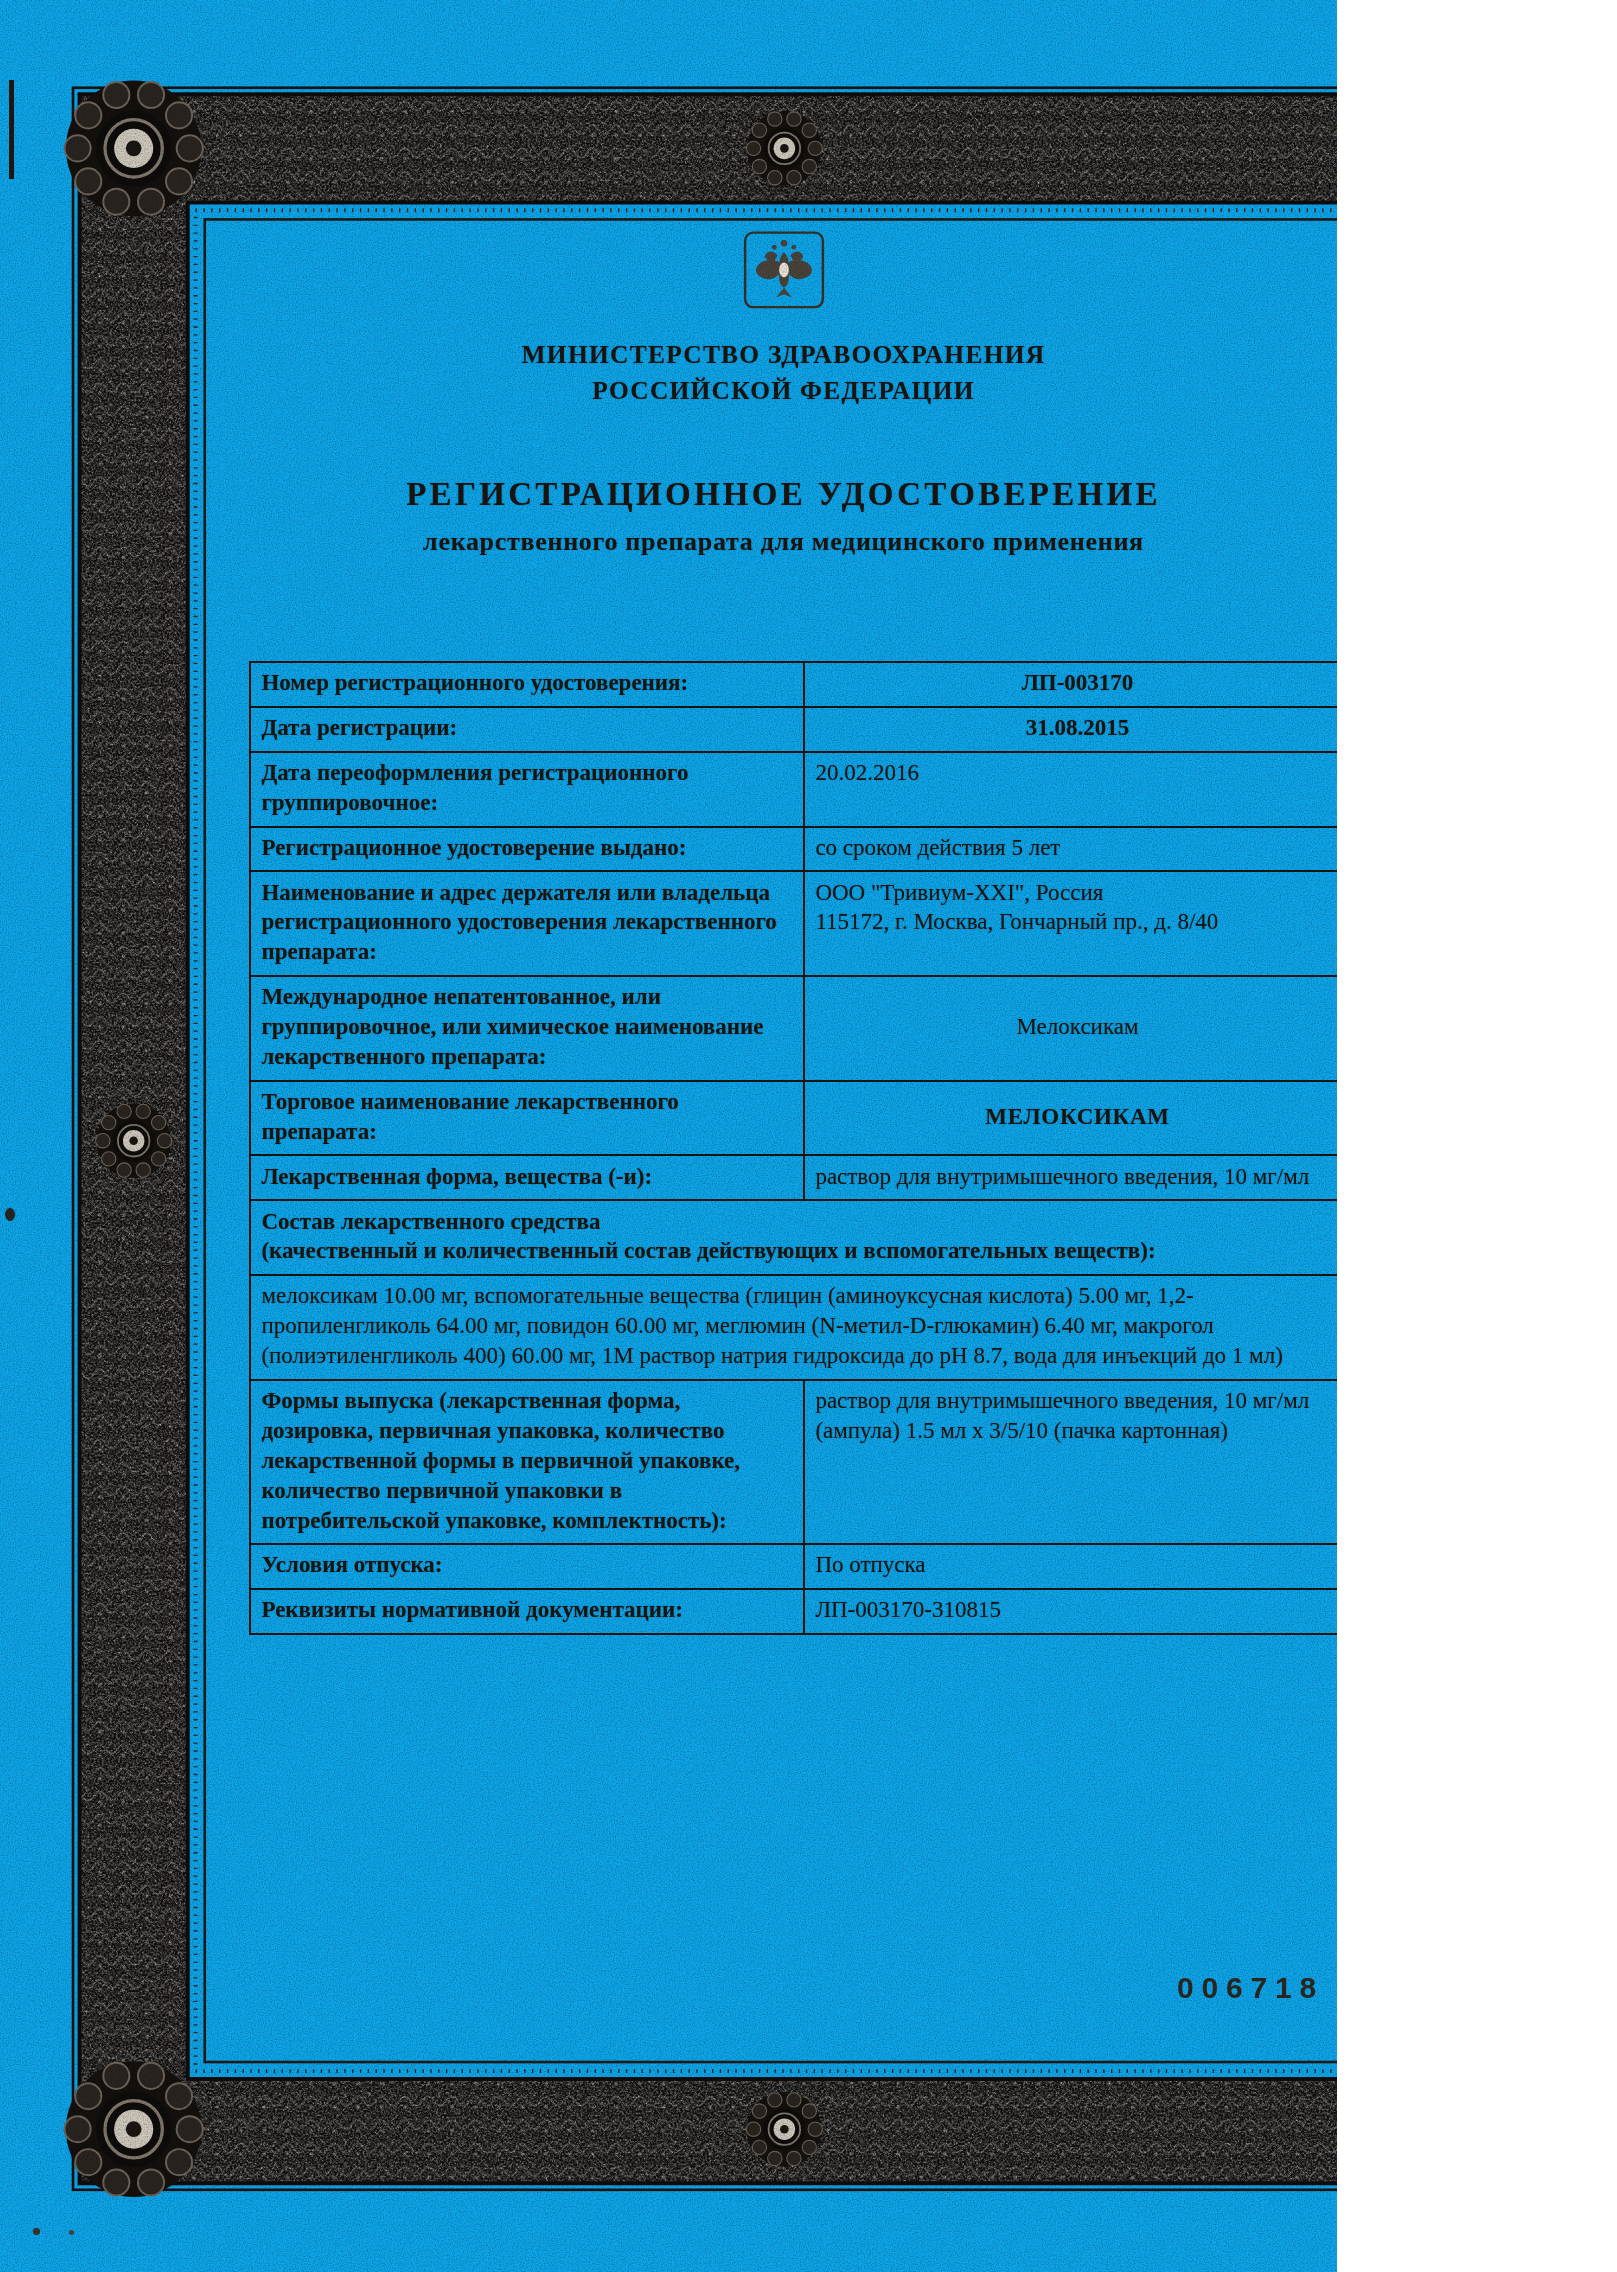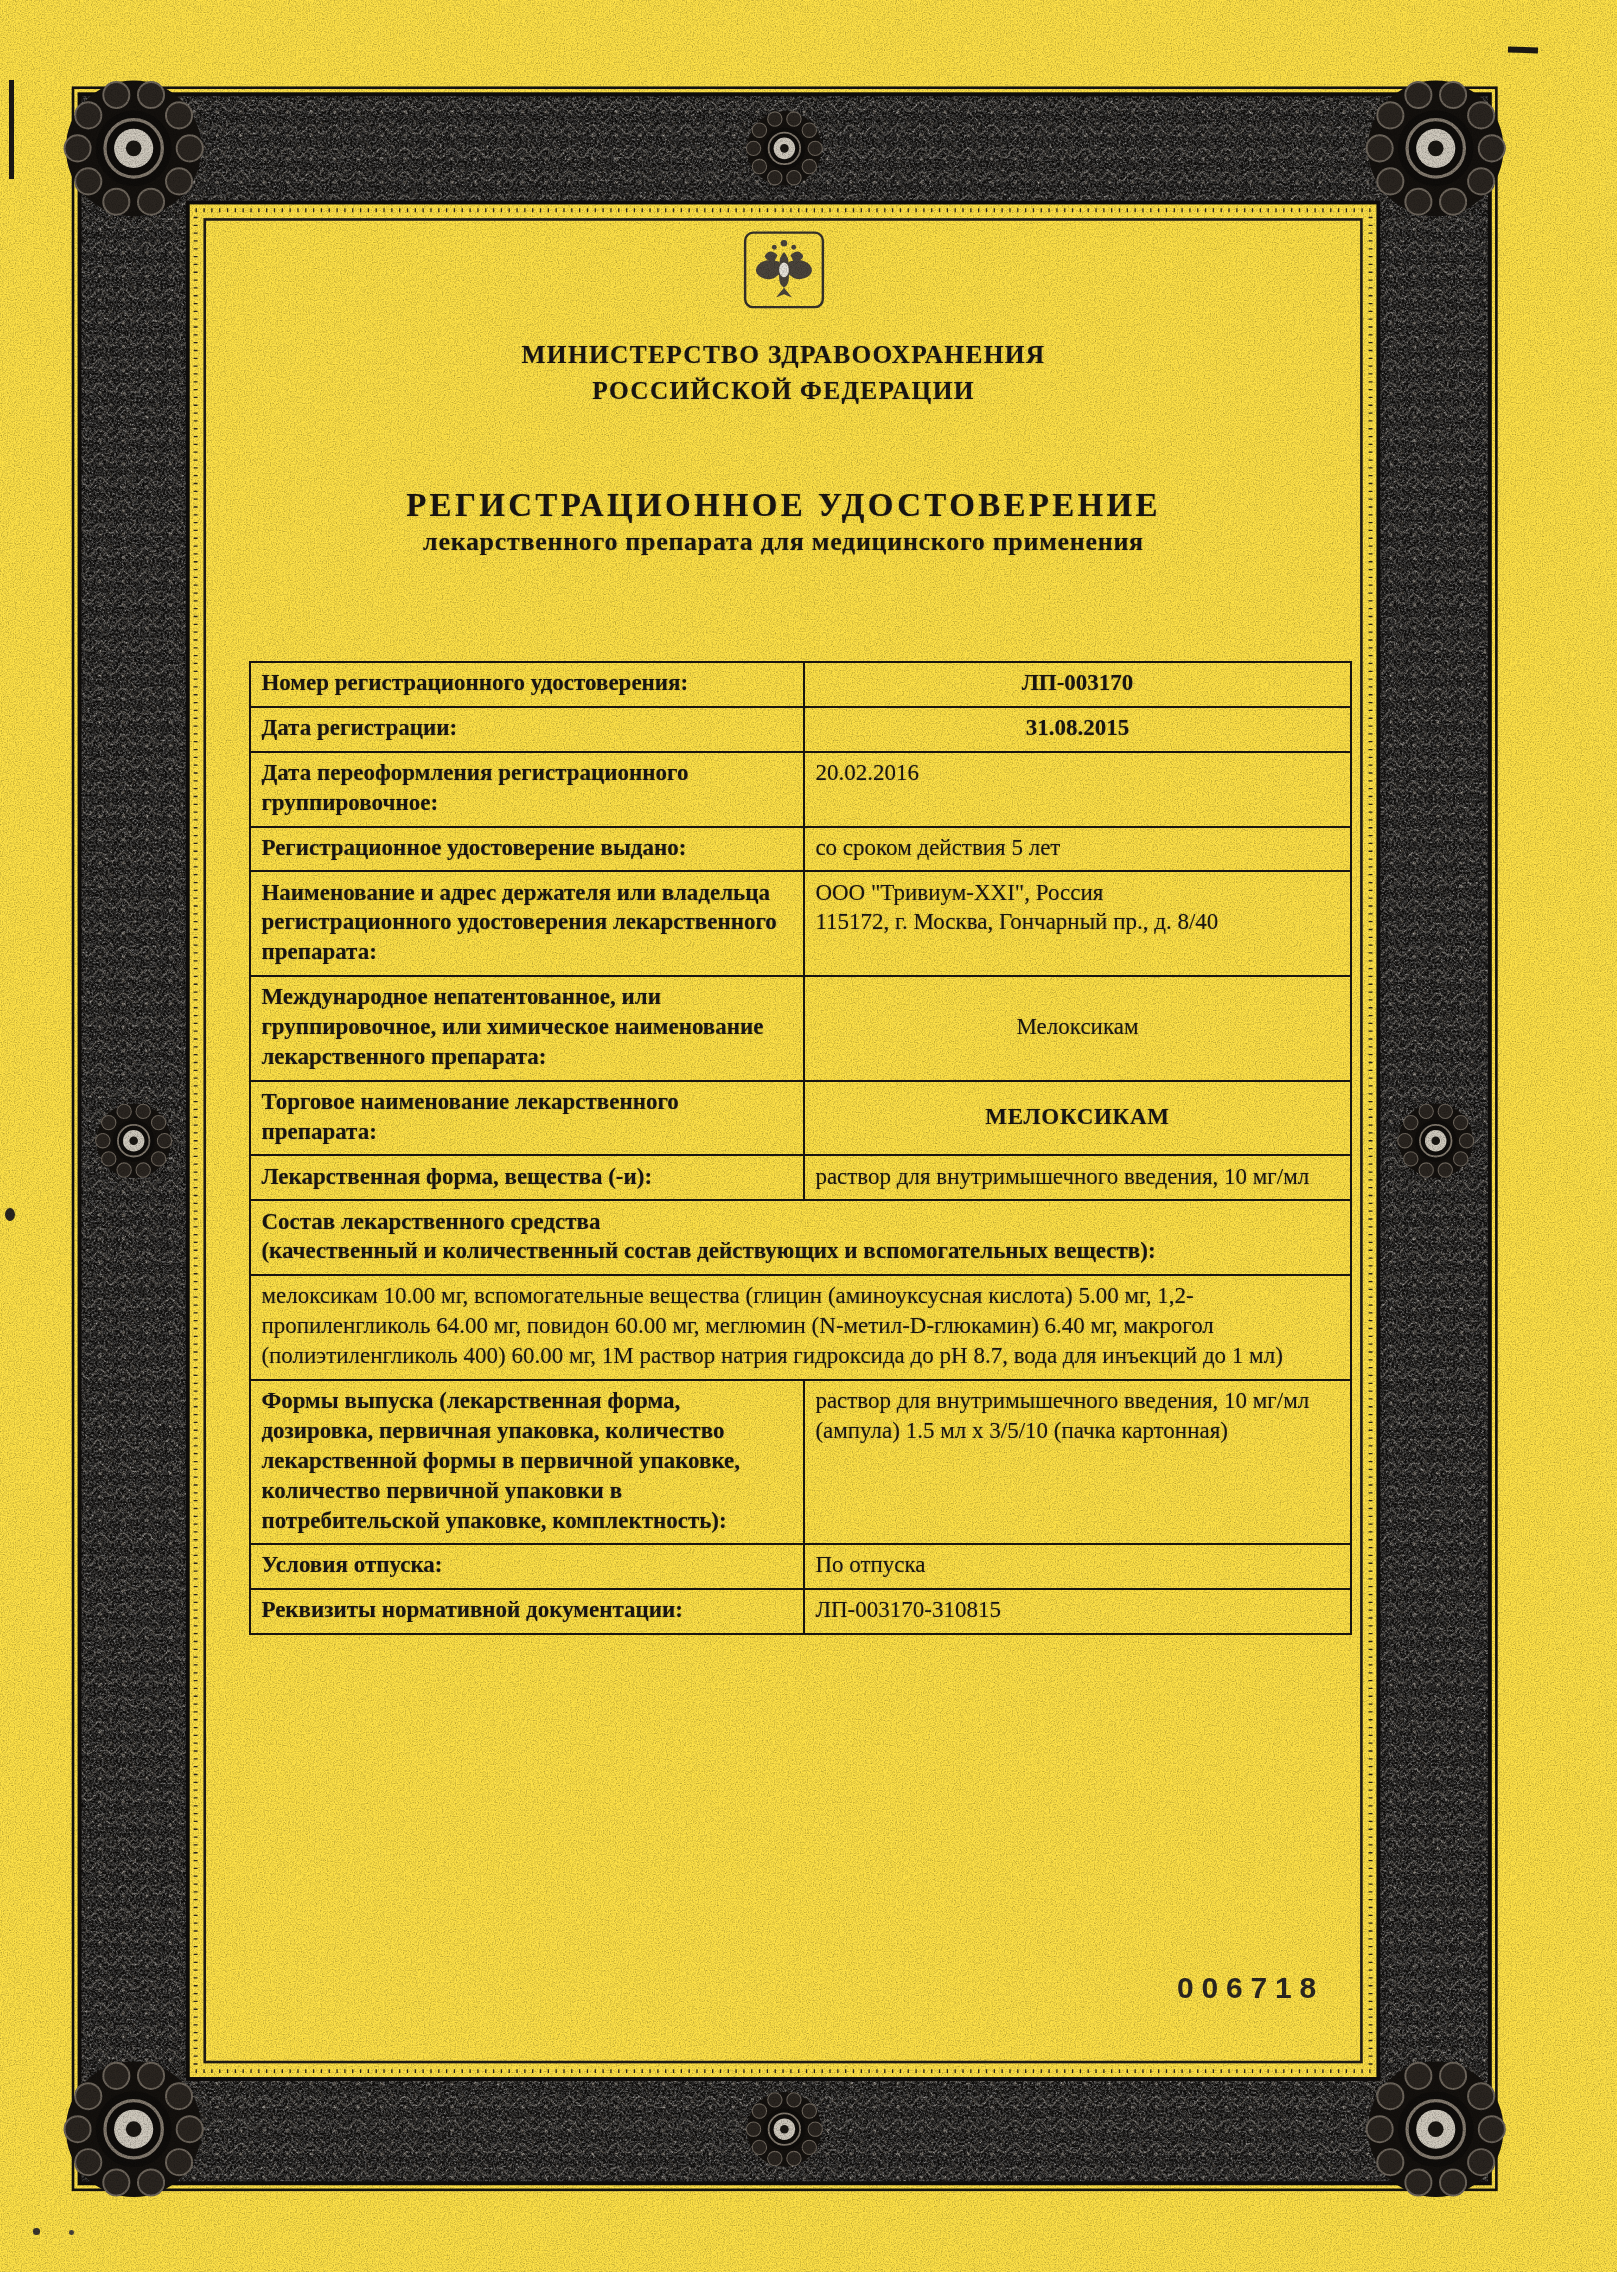--- a/index.html
+++ b/index.html
@@ -1,25 +1,25 @@
 <!DOCTYPE html>
 <html style="font-size:10.4px"><head>
 <meta charset="utf-8">
 <style>
   html,body{margin:0;padding:0;background:#ffffff;}
-  .page{position:relative;width:1617px;height:2273px;background:#fde047;overflow:hidden;
+  .page{position:relative;width:1337px;height:2273px;background:#0ea5e9;overflow:hidden;
         font-family:"Liberation Serif",serif;color:#1a1612;}
   .frame-svg{position:absolute;left:0;top:0;z-index:0;}
   .scan-overlay{position:absolute;left:0;top:0;z-index:6;pointer-events:none;}
   .content{position:absolute;left:188px;top:202px;width:1191px;height:1877px;z-index:2;}
   .txt{text-shadow:0 0 1.3px rgba(26,22,18,.38);}
   .emblem{position:absolute;top:29px;left:50%;transform:translateX(-50%);width:86px;height:81px;}
   .ministry{position:absolute;top:134px;left:0;width:100%;text-align:center;
             font-size:25.4px;font-weight:700;letter-spacing:1.3px;line-height:1.42;}
-  .doc-title{position:absolute;top:285px;left:0;width:100%;text-align:center;
+  .doc-title{position:absolute;top:274px;left:0;width:100%;text-align:center;
              font-size:33px;font-weight:700;letter-spacing:3.3px;}
   .doc-subtitle{position:absolute;top:325px;left:0;width:100%;text-align:center;
                 font-size:26px;font-weight:700;letter-spacing:0.7px;}
   .reg-table{position:absolute;top:459px;left:61px;width:1103px;border-collapse:collapse;table-layout:fixed;}
   .reg-table td{border:2.6px solid #1a1612;padding:5.2px 10.4px 7.8px;font-size:23px;line-height:1.3;
                 vertical-align:top;word-wrap:break-word;}
   .lbl{font-weight:700;}
   .val{white-space:pre-line;}
   .c{text-align:center;}
   .b{font-weight:700;}

